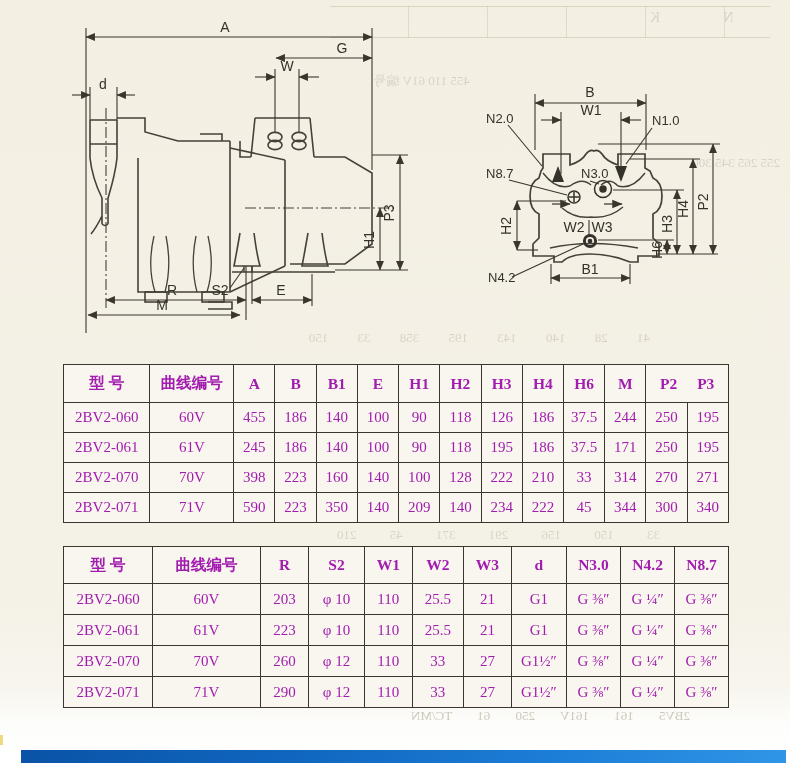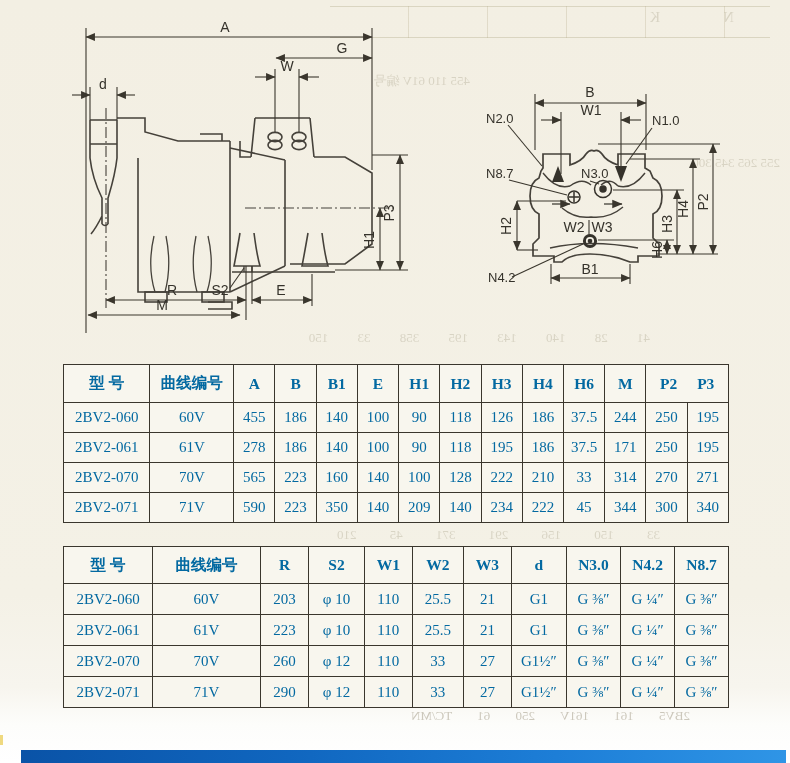--- a/index.html
+++ b/index.html
@@ -23,21 +23,21 @@
   .gt5{left:120px;top:527px;width:540px;font-size:13px;word-spacing:30px;}
   .gt6{left:130px;top:708px;width:560px;font-size:13px;word-spacing:22px;color:rgba(110,100,70,0.34);}
   
   svg text{fill:#35322b;}
   .dim-label{font-family:"Liberation Sans","DejaVu Sans",sans-serif;font-size:14px;}
   .n-label{font-family:"Liberation Sans","DejaVu Sans",sans-serif;font-size:13px;}
   .side-view{position:absolute;left:50px;top:8px;}
   .front-view{position:absolute;left:478px;top:78px;}
   
   .dim-table{position:absolute;border-collapse:collapse;table-layout:fixed;
-             background:#f8f6ee;color:#0369a1;
+             background:#f8f6ee;color:#a21caf;
              font-family:"Liberation Serif","DejaVu Serif",serif;}
   .dim-table th,.dim-table td{border:1.6px solid #3a362d;text-align:center;
              padding:0;font-size:15px;overflow:hidden;white-space:nowrap;}
   .dim-table th{font-weight:600;font-size:15.5px;}
   .dim-table th.merged{word-spacing:16px;}
   #table1{left:63px;top:364px;width:666px;}
   #table2{left:63px;top:546px;width:666px;}
   #table1 thead th{height:37px;}
   #table1 tbody td{height:29px;}
   #table2 thead th{height:36px;}
@@ -261,37 +261,37 @@
           <td>126</td>
           <td>186</td>
           <td>37.5</td>
           <td>244</td>
           <td>250</td>
           <td>195</td>
         </tr>
         <tr>
           <td>2BV2-061</td>
           <td>61V</td>
-          <td>278</td>
+          <td>245</td>
           <td>186</td>
           <td>140</td>
           <td>100</td>
           <td>90</td>
           <td>118</td>
           <td>195</td>
           <td>186</td>
           <td>37.5</td>
           <td>171</td>
           <td>250</td>
           <td>195</td>
         </tr>
         <tr>
           <td>2BV2-070</td>
           <td>70V</td>
-          <td>565</td>
+          <td>398</td>
           <td>223</td>
           <td>160</td>
           <td>140</td>
           <td>100</td>
           <td>128</td>
           <td>222</td>
           <td>210</td>
           <td>33</td>
           <td>314</td>
           <td>270</td>

